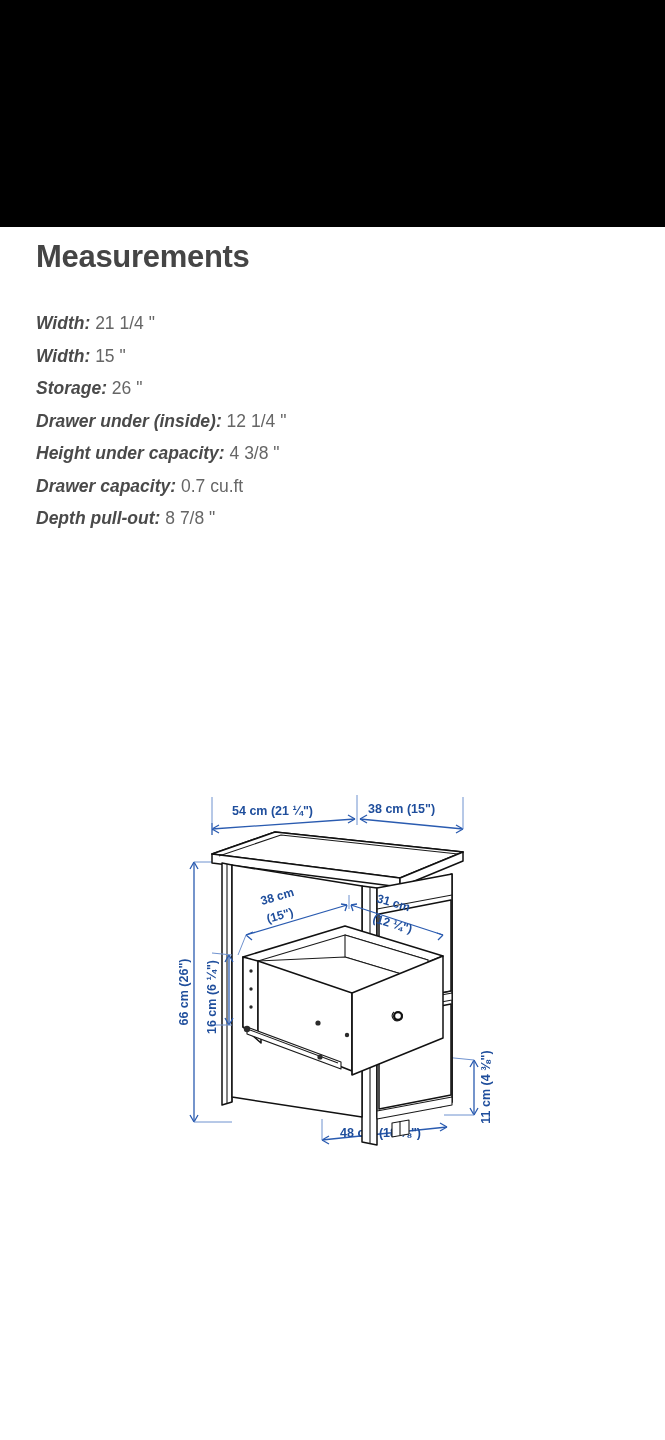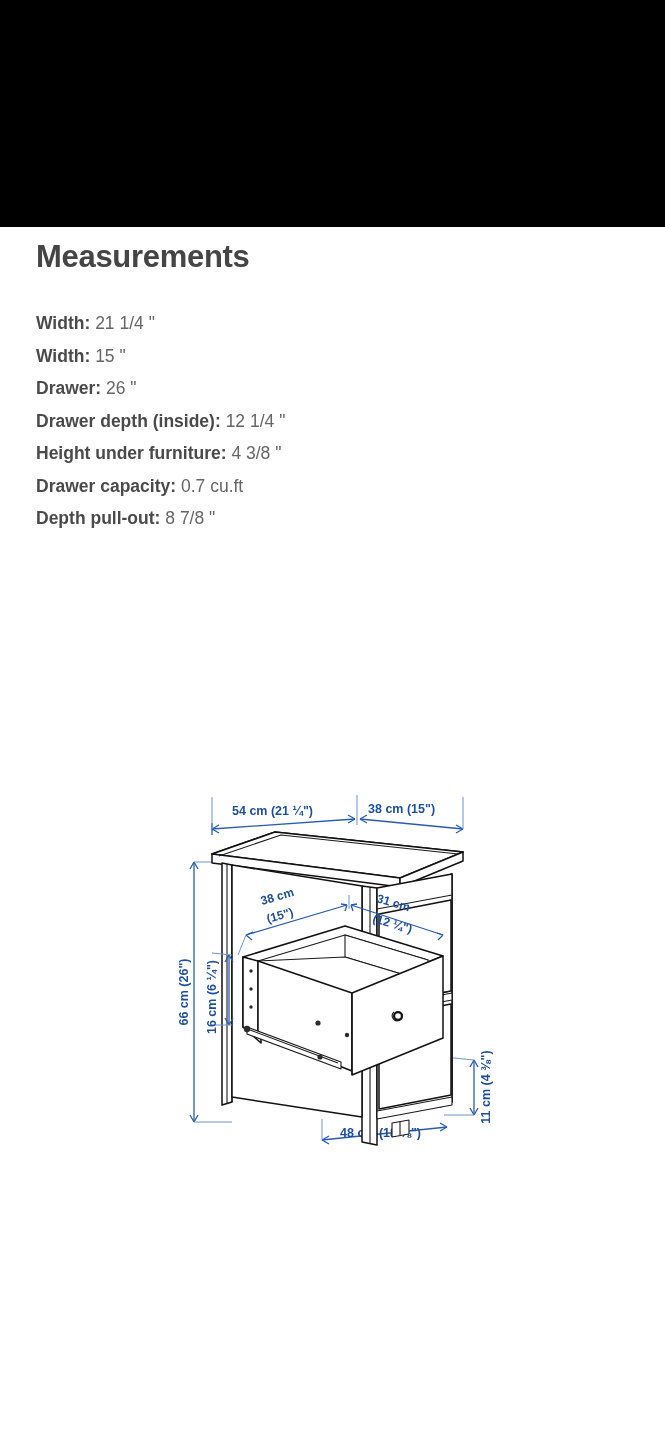--- a/index.html
+++ b/index.html
@@ -20,21 +20,21 @@
     font-size:31px;font-weight:bold;color:#454545;
     letter-spacing:-0.3px;
   }
 
   .spec-list{
     position:absolute;left:36px;top:80px;width:600px;
   }
   .spec-row{
     font-size:17.5px;line-height:32.5px;color:#5d5d5d;white-space:nowrap;
   }
-  .spec-label{font-weight:bold;color:#4a4a4a;}
+  .spec-label{font-weight:bold;color:#4a4a4a;font-style:italic;}
   .spec-value{font-weight:normal;color:#666666;}
 
   .diagram{
     position:absolute;left:0;top:330px;width:665px;height:640px;
   }
   .diagram svg{display:block;width:665px;height:640px;}
 
   .dimtxt{
     font-family:"Liberation Sans","DejaVu Sans",sans-serif;
     font-size:12.5px;font-weight:bold;fill:#1f4e9c;
@@ -60,29 +60,29 @@
   <div class="spec-list">
     <div class="spec-row">
       <span class="spec-label">Width:</span>
       <span class="spec-value">21 1/4 "</span>
     </div>
     <div class="spec-row">
       <span class="spec-label">Width:</span>
       <span class="spec-value">15 "</span>
     </div>
     <div class="spec-row">
-      <span class="spec-label">Drawer:</span>
+      <span class="spec-label">Storage:</span>
       <span class="spec-value">26 "</span>
     </div>
     <div class="spec-row">
-      <span class="spec-label">Drawer depth (inside):</span>
+      <span class="spec-label">Drawer under (inside):</span>
       <span class="spec-value">12 1/4 "</span>
     </div>
     <div class="spec-row">
-      <span class="spec-label">Height under furniture:</span>
+      <span class="spec-label">Height under capacity:</span>
       <span class="spec-value">4 3/8 "</span>
     </div>
     <div class="spec-row">
       <span class="spec-label">Drawer capacity:</span>
       <span class="spec-value">0.7 cu.ft</span>
     </div>
     <div class="spec-row">
       <span class="spec-label">Depth pull-out:</span>
       <span class="spec-value">8 7/8 "</span>
     </div>

